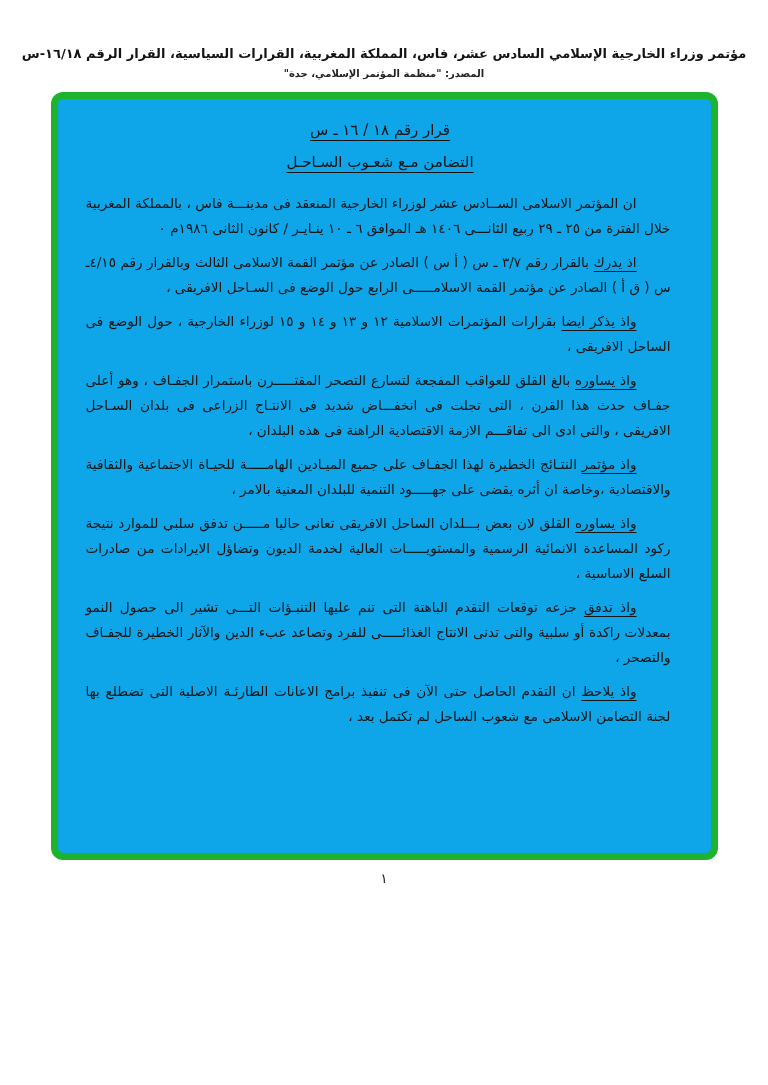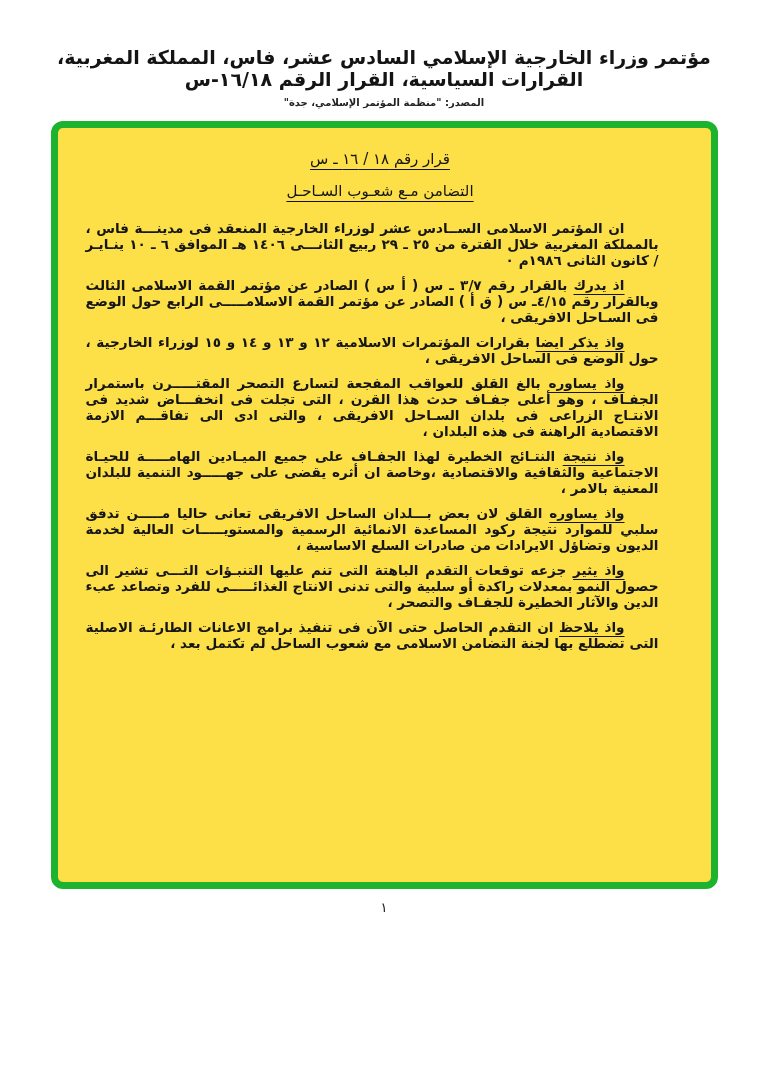--- a/index.html
+++ b/index.html
@@ -3,48 +3,48 @@
 <meta charset="utf-8">
 <style>
   html,body{margin:0;padding:0;}
   body{
     width:768px;height:1085px;background:#ffffff;
     font-family:"DejaVu Sans",sans-serif;color:#141414;
     position:relative;overflow:hidden;
   }
   .header-line1{
     direction:rtl;text-align:center;font-weight:bold;
-    font-size:19px;margin:46px 20px 0;letter-spacing:0;
+    font-size:13px;margin:46px 20px 0;letter-spacing:0;
   }
   .header-source{
     direction:rtl;text-align:center;font-weight:bold;
     font-size:10px;margin-top:7px;color:#222;
   }
   .green-frame{
     box-sizing:border-box;
     width:667px;height:768px;
     margin:13px auto 0;
     border:7px solid #1db32f;
     border-radius:12px;
     padding:14px 36px 0 28px;
     overflow:hidden;
-    background:#fde047;
+    background:#0ea5e9;
   }
   .res-title,.res-subtitle{
     direction:rtl;text-align:center;font-size:15px;
     text-decoration:underline;text-underline-offset:5px;
     margin:0;
   }
   .res-title{margin-top:8px;}
   .res-subtitle{margin-top:14px;letter-spacing:1px;}
   .paragraphs{margin-top:20px;}
   .para{
     direction:rtl;text-align:justify;text-align-last:right;
-    font-size:13.6px;line-height:16px;
-    margin:0 16px 9px 0;text-indent:34px;color:#161616;font-weight:bold;
+    font-size:13.6px;line-height:25px;
+    margin:0 4px 9px 0;text-indent:34px;color:#161616;
   }
   .para .lead{text-decoration:underline;text-underline-offset:4px;}
   .page-number{
     direction:rtl;text-align:center;font-size:13px;margin-top:11px;
   }
 </style>
 </head>
 <body>
 
 <div class="header-line1">مؤتمر وزراء الخارجية الإسلامي السادس عشر، فاس، المملكة المغربية، القرارات السياسية، القرار الرقم ١٦/١٨-س</div>
@@ -55,26 +55,26 @@
   <div class="res-subtitle">التضامن مـع شعـوب السـاحـل</div>
   <div class="paragraphs">
   <p class="para"><span>ان المؤتمر الاسلامى الســادس عشر لوزراء الخارجية المنعقد فى مدينـــة فاس ، بالمملكة المغربية خلال الفترة من ٢٥ ـ ٢٩ ربيع الثانـــى ١٤٠٦ هـ الموافق ٦ ـ ١٠ ينـايـر / كانون الثانى ١٩٨٦م ٠</span></p>
 
   <p class="para"><span class="lead">اذ يدرك</span><span> بالقرار رقم ٣/٧ ـ س ( أ س ) الصادر عن مؤتمر القمة الاسلامى الثالث وبالقرار رقم ٤/١٥ـ س ( ق أ ) الصادر عن مؤتمر القمة الاسلامـــــى الرابع حول الوضع فى السـاحل الافريقى ،</span></p>
 
   <p class="para"><span class="lead">واذ يذكر ايضا</span><span> بقرارات المؤتمرات الاسلامية ١٢ و ١٣ و ١٤ و ١٥ لوزراء الخارجية ، حول الوضع فى الساحل الافريقى ،</span></p>
 
   <p class="para"><span class="lead">واذ يساوره</span><span> بالغ القلق للعواقب المفجعة لتسارع التصحر المقتـــــرن باستمرار الجفـاف ، وهو أعلى جفـاف حدث هذا القرن ، التى تجلت فى انخفـــاض شديد فى الانتـاج الزراعى فى بلدان السـاحل الافريقى ، والتى ادى الى تفاقـــم الازمة الاقتصادية الراهنة فى هذه البلدان ،</span></p>
 
-  <p class="para"><span class="lead">واذ نتيجة</span><span> النتـائج الخطيرة لهذا الجفـاف على جميع الميـادين الهامـــــة للحيـاة الاجتماعية والثقافية والاقتصادية ،وخاصة ان أثره يقضى على جهـــــود التنمية للبلدان المعنية بالامر ،</span></p>
+  <p class="para"><span class="lead">واذ مؤتمر</span><span> النتـائج الخطيرة لهذا الجفـاف على جميع الميـادين الهامـــــة للحيـاة الاجتماعية والثقافية والاقتصادية ،وخاصة ان أثره يقضى على جهـــــود التنمية للبلدان المعنية بالامر ،</span></p>
 
 
   <p class="para"><span class="lead">واذ يساوره</span><span> القلق لان بعض بـــلدان الساحل الافريقى تعانى حاليا مـــــن تدفق سلبي للموارد نتيجة ركود المساعدة الانمائية الرسمية والمستويـــــات العالية لخدمة الديون وتضاؤل الايرادات من صادرات السلع الاساسية ،</span></p>
 
 
-  <p class="para"><span class="lead">واذ يثير</span><span> جزعه توقعات التقدم الباهتة التى تنم عليها التنبـؤات التـــى تشير الى حصول النمو بمعدلات راكدة أو سلبية والتى تدنى الانتاج الغذائـــــى للفرد وتصاعد عبء الدين والآثار الخطيرة للجفـاف والتصحر ،</span></p>
+  <p class="para"><span class="lead">واذ تدفق</span><span> جزعه توقعات التقدم الباهتة التى تنم عليها التنبـؤات التـــى تشير الى حصول النمو بمعدلات راكدة أو سلبية والتى تدنى الانتاج الغذائـــــى للفرد وتصاعد عبء الدين والآثار الخطيرة للجفـاف والتصحر ،</span></p>
 
   <p class="para"><span class="lead">واذ يلاحظ</span><span> ان التقدم الحاصل حتى الآن فى تنفيذ برامج الاعانات الطارئـة الاصلية التى تضطلع بها لجنة التضامن الاسلامى مع شعوب الساحل لم تكتمل بعد ،</span></p>
 
 </div>
 </div>
 
 <div class="page-number">١</div>
 
 </body></html>

